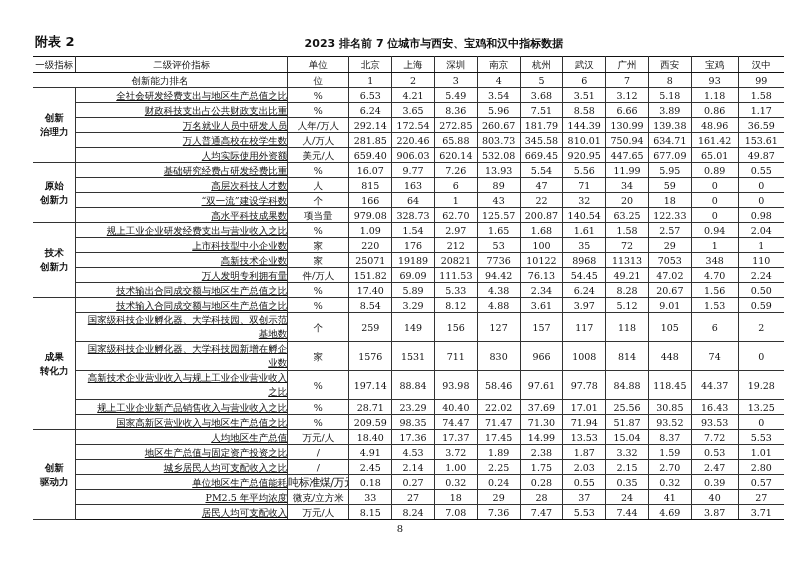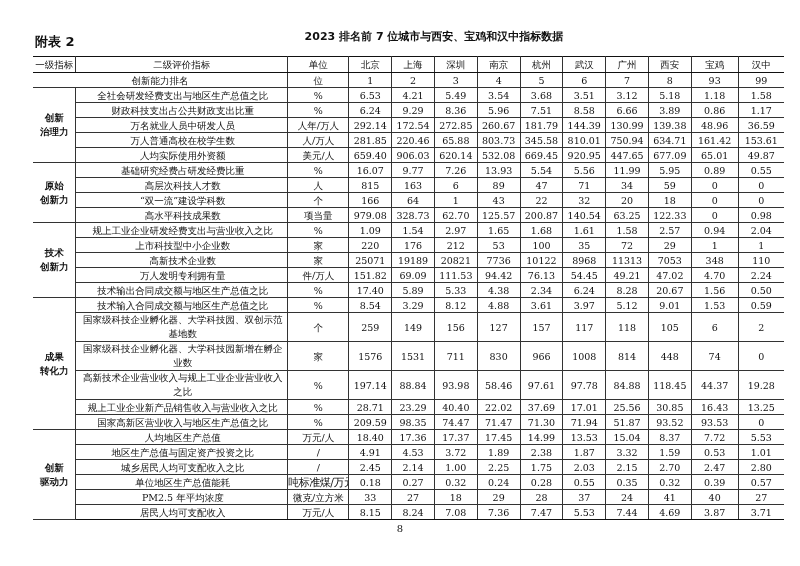--- a/index.html
+++ b/index.html
@@ -1,31 +1,31 @@
 <!DOCTYPE html>
 <html><head>
 <meta charset="utf-8">
 <style>
   html, body { margin:0; padding:0; background:#fff; }
   body { width:800px; height:566px; position:relative; overflow:hidden;
          font-family:"DejaVu Serif","Liberation Serif",serif; color:#111; }
   .caption-left { position:absolute; left:35px; top:33px; font-size:13px; font-weight:bold;
                   font-family:"DejaVu Sans","Liberation Sans",sans-serif; }
-  .caption-title { position:absolute; left:0; width:800px; top:29px; text-align:center;
+  .caption-title { position:absolute; left:0; width:800px; top:36px; text-align:center;
                    font-size:11px; font-weight:bold; font-family:"DejaVu Sans","Liberation Sans",sans-serif;
                    padding-left:68px; box-sizing:border-box; }
   table { position:absolute; left:33px; top:56px; width:751px; border-collapse:collapse;
           table-layout:fixed; font-size:9.5px; }
   td, th { border:1px solid #333; padding:0; text-align:center; line-height:13px; height:14px;
            white-space:nowrap; overflow:hidden; font-weight:normal; }
   thead th { border-top:1.5px solid #111; border-bottom:1.5px solid #111; height:15px; }
   th.c1 { border-left:none; }
   th:last-child, td:last-child { border-right:none; }
   td.cat { border-left:none; font-weight:bold; white-space:normal; line-height:14px; }
-  td.ind { text-align:center; padding-left:2px; }
+  td.ind { text-align:right; padding-left:2px;text-decoration:underline; }
   td.ind.wrap { white-space:normal; line-height:14px; }
   tr.tall td { height:28px; }
   td.rankhdr { border-left:none; }
   tbody tr:last-child td { border-bottom:1.5px solid #111; }
   .unit-small { font-size:11px; letter-spacing:-0.5px;text-align:right; }
   .page-number { position:absolute; left:0; width:800px; top:523px; text-align:center; font-size:10px; }
 </style>
 </head>
 <body>
 
@@ -93,21 +93,21 @@
         <td>3.51</td>
         <td>3.12</td>
         <td>5.18</td>
         <td>1.18</td>
         <td>1.58</td>
       </tr>
       <tr>
         <td class="ind">财政科技支出占公共财政支出比重</td>
         <td>%</td>
         <td>6.24</td>
-        <td>9.29</td>
+        <td>3.65</td>
         <td>8.36</td>
         <td>5.96</td>
         <td>7.51</td>
         <td>8.58</td>
         <td>6.66</td>
         <td>3.89</td>
         <td>0.86</td>
         <td>1.17</td>
       </tr>
       <tr>

